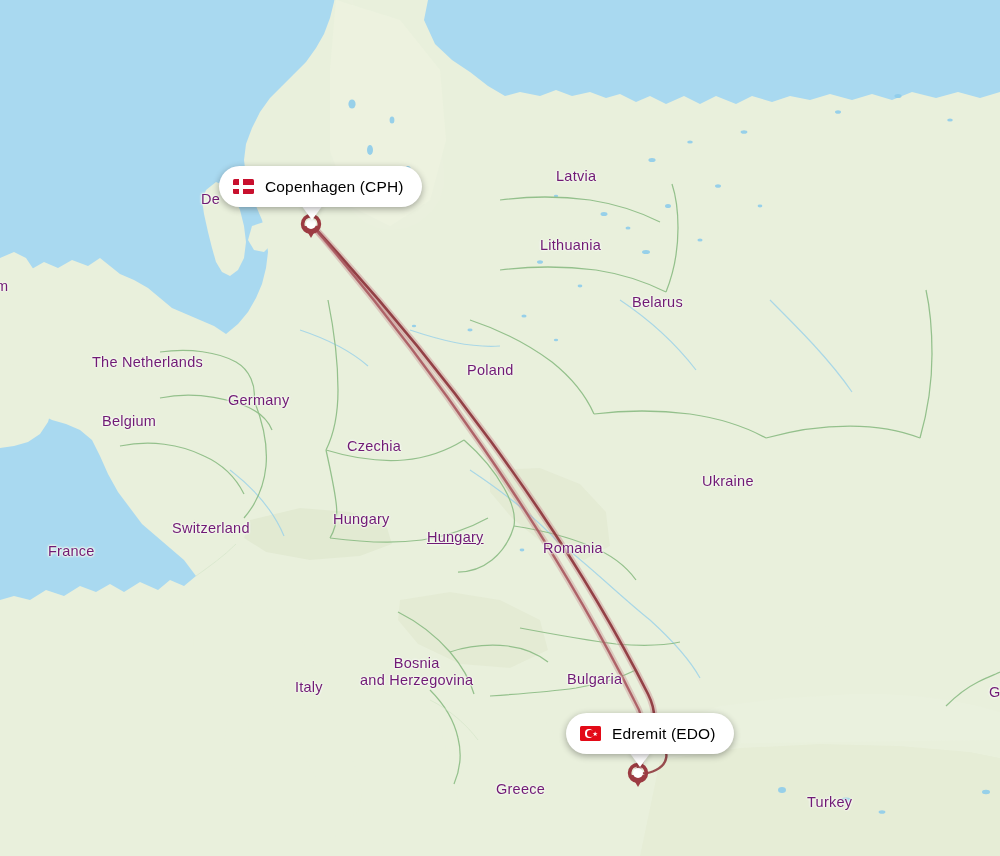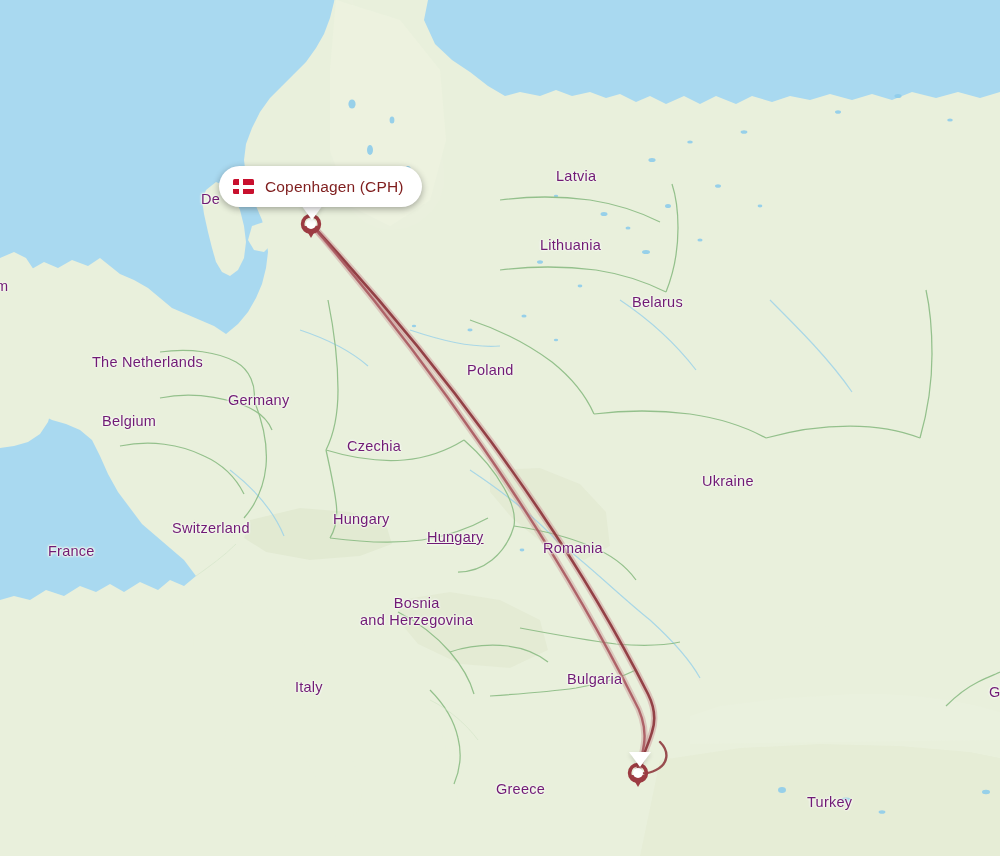--- a/index.html
+++ b/index.html
@@ -36,21 +36,21 @@
     box-shadow:0 2px 7px rgba(0,0,0,.33);
     padding:0 18px 0 14px;
     height:41px;
     display:flex;
     align-items:center;
     gap:11px;
     white-space:nowrap;
   }
   .airport-callout .callout-text{
     font-size:15.5px;
-    color:#7f1d1d;
+    color:#000000;
     letter-spacing:.15px;
   }
   .callout-tail{
     position:absolute;
     width:0;height:0;
     border-left:11px solid transparent;
     border-right:11px solid transparent;
     border-top:15px solid #fff;
     filter:drop-shadow(0 2px 2px rgba(0,0,0,.14));
   }
@@ -295,27 +295,35 @@
       <div class="country-label" style="left: 543px; top: 540px; text-align: right;">Romania</div>
       <div class="country-label" style="left: 567px; top: 671px;">Bulgaria</div>
       <div class="country-label" style="left: 496px; top: 781px;">Greece</div>
       <div class="country-label" style="left: 295px; top: 679px; text-align: right;">Italy</div>
       <div class="country-label" style="left: 556px; top: 168px;">Latvia</div>
       <div class="country-label" style="left: 540px; top: 237px;">Lithuania</div>
       <div class="country-label" style="left: 632px; top: 294px;">Belarus</div>
       <div class="country-label" style="left: 702px; top: 473px;">Ukraine</div>
       <div class="country-label" style="left: 807px; top: 785px; margin-top: 9px;">Turkey</div>
       <div class="country-label" style="left: 989px; top: 684px;">G</div>
-      <div class="country-label two-line" style="left: 360px; top: 595px;">
+      <div class="country-label two-line" style="left: 360px; top: 655px;">
         <div>Bosnia</div>
         <div>and Herzegovina</div>
       </div>
     </div>
 
   <div class="callout-tail" style="left:301px;top:205px;"></div>
   <div class="airport-callout" style="left:219px;top:166px;">
     <span class="flag dk"></span>
     <span class="callout-text">Copenhagen (CPH)</span>
   </div>
 
   <div class="callout-tail" style="left:629px;top:752px;"></div>
+  <div class="airport-callout" style="left:566px;top:713px;">
+    <span class="flag tr">
+      <span class="moon"></span>
+        <span class="moon2"></span>
+        <span class="star">★</span>
+    </span>
+    <span class="callout-text">Edremit (EDO)</span>
+  </div>
 
 </div>
 
 </body></html>

